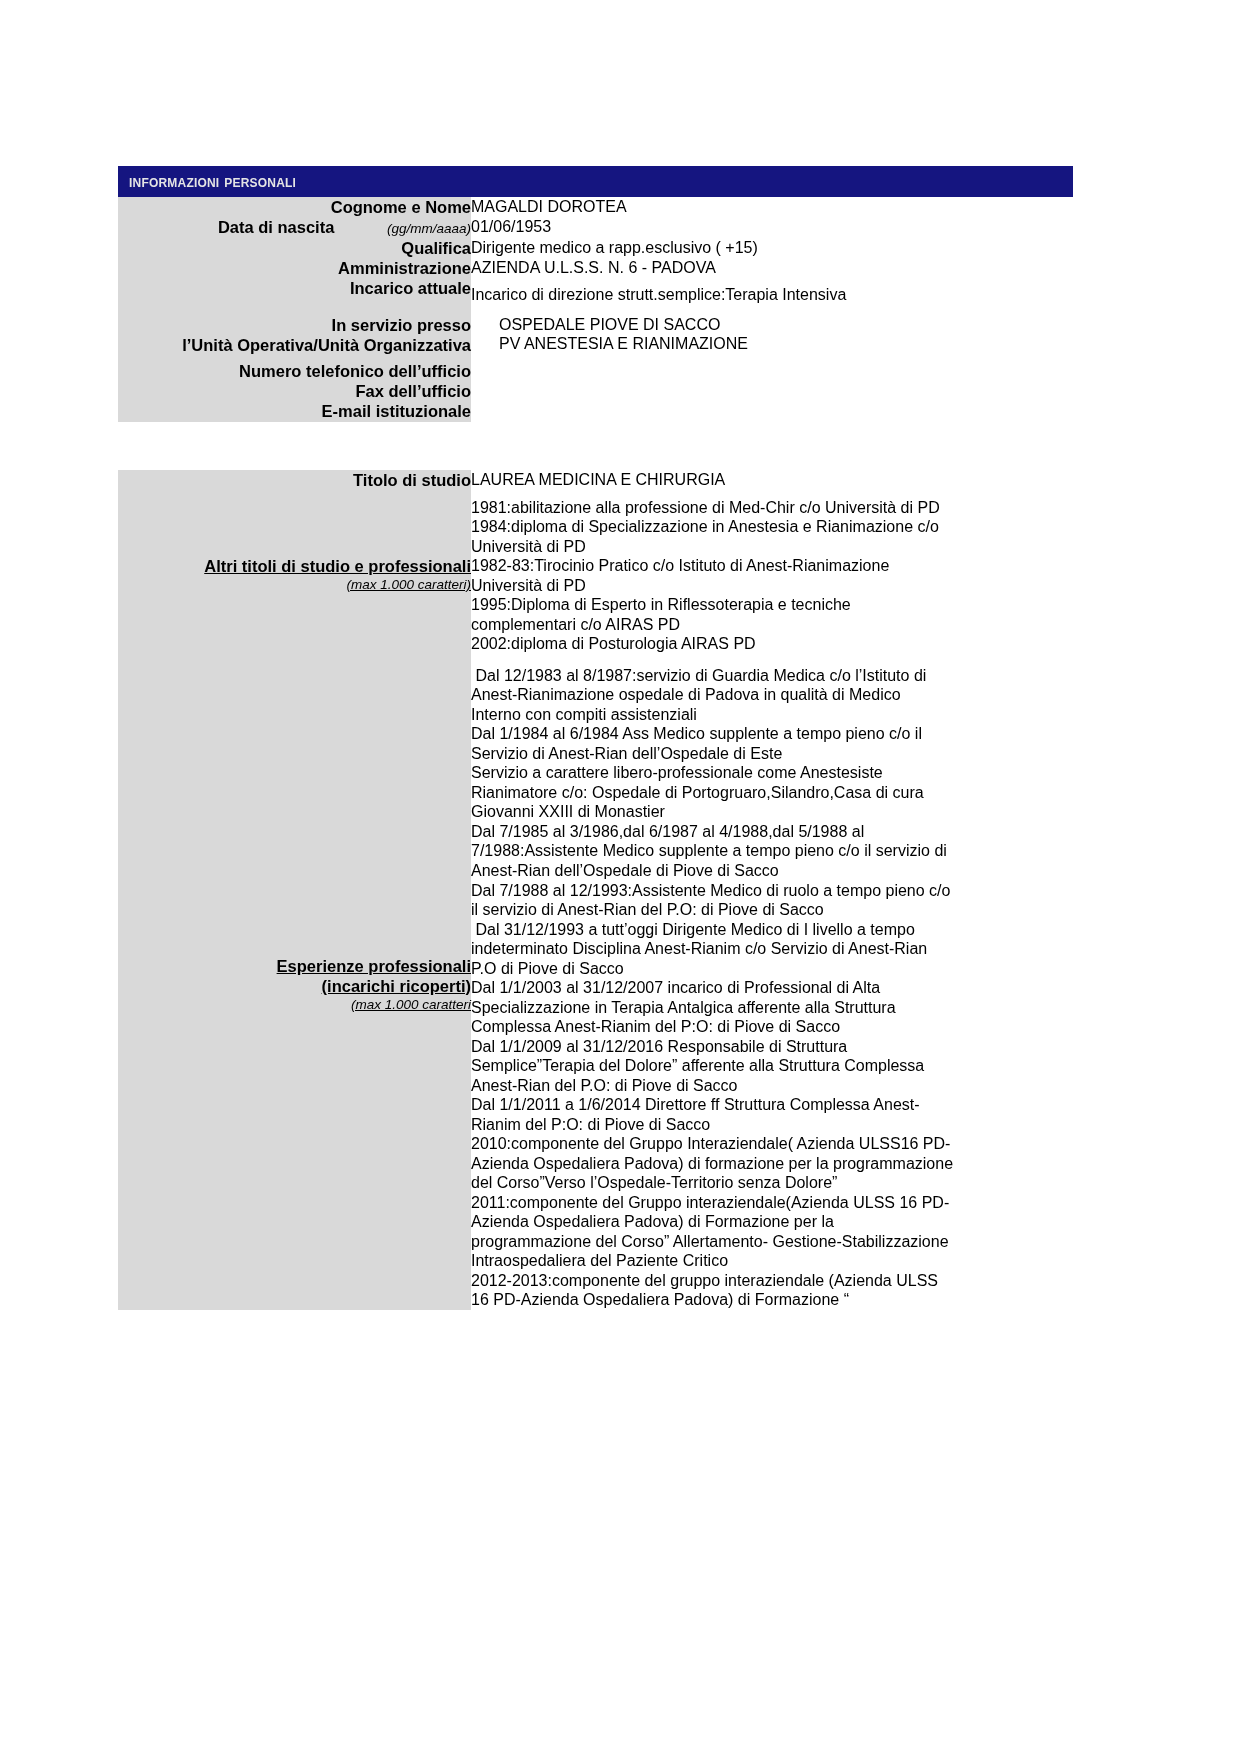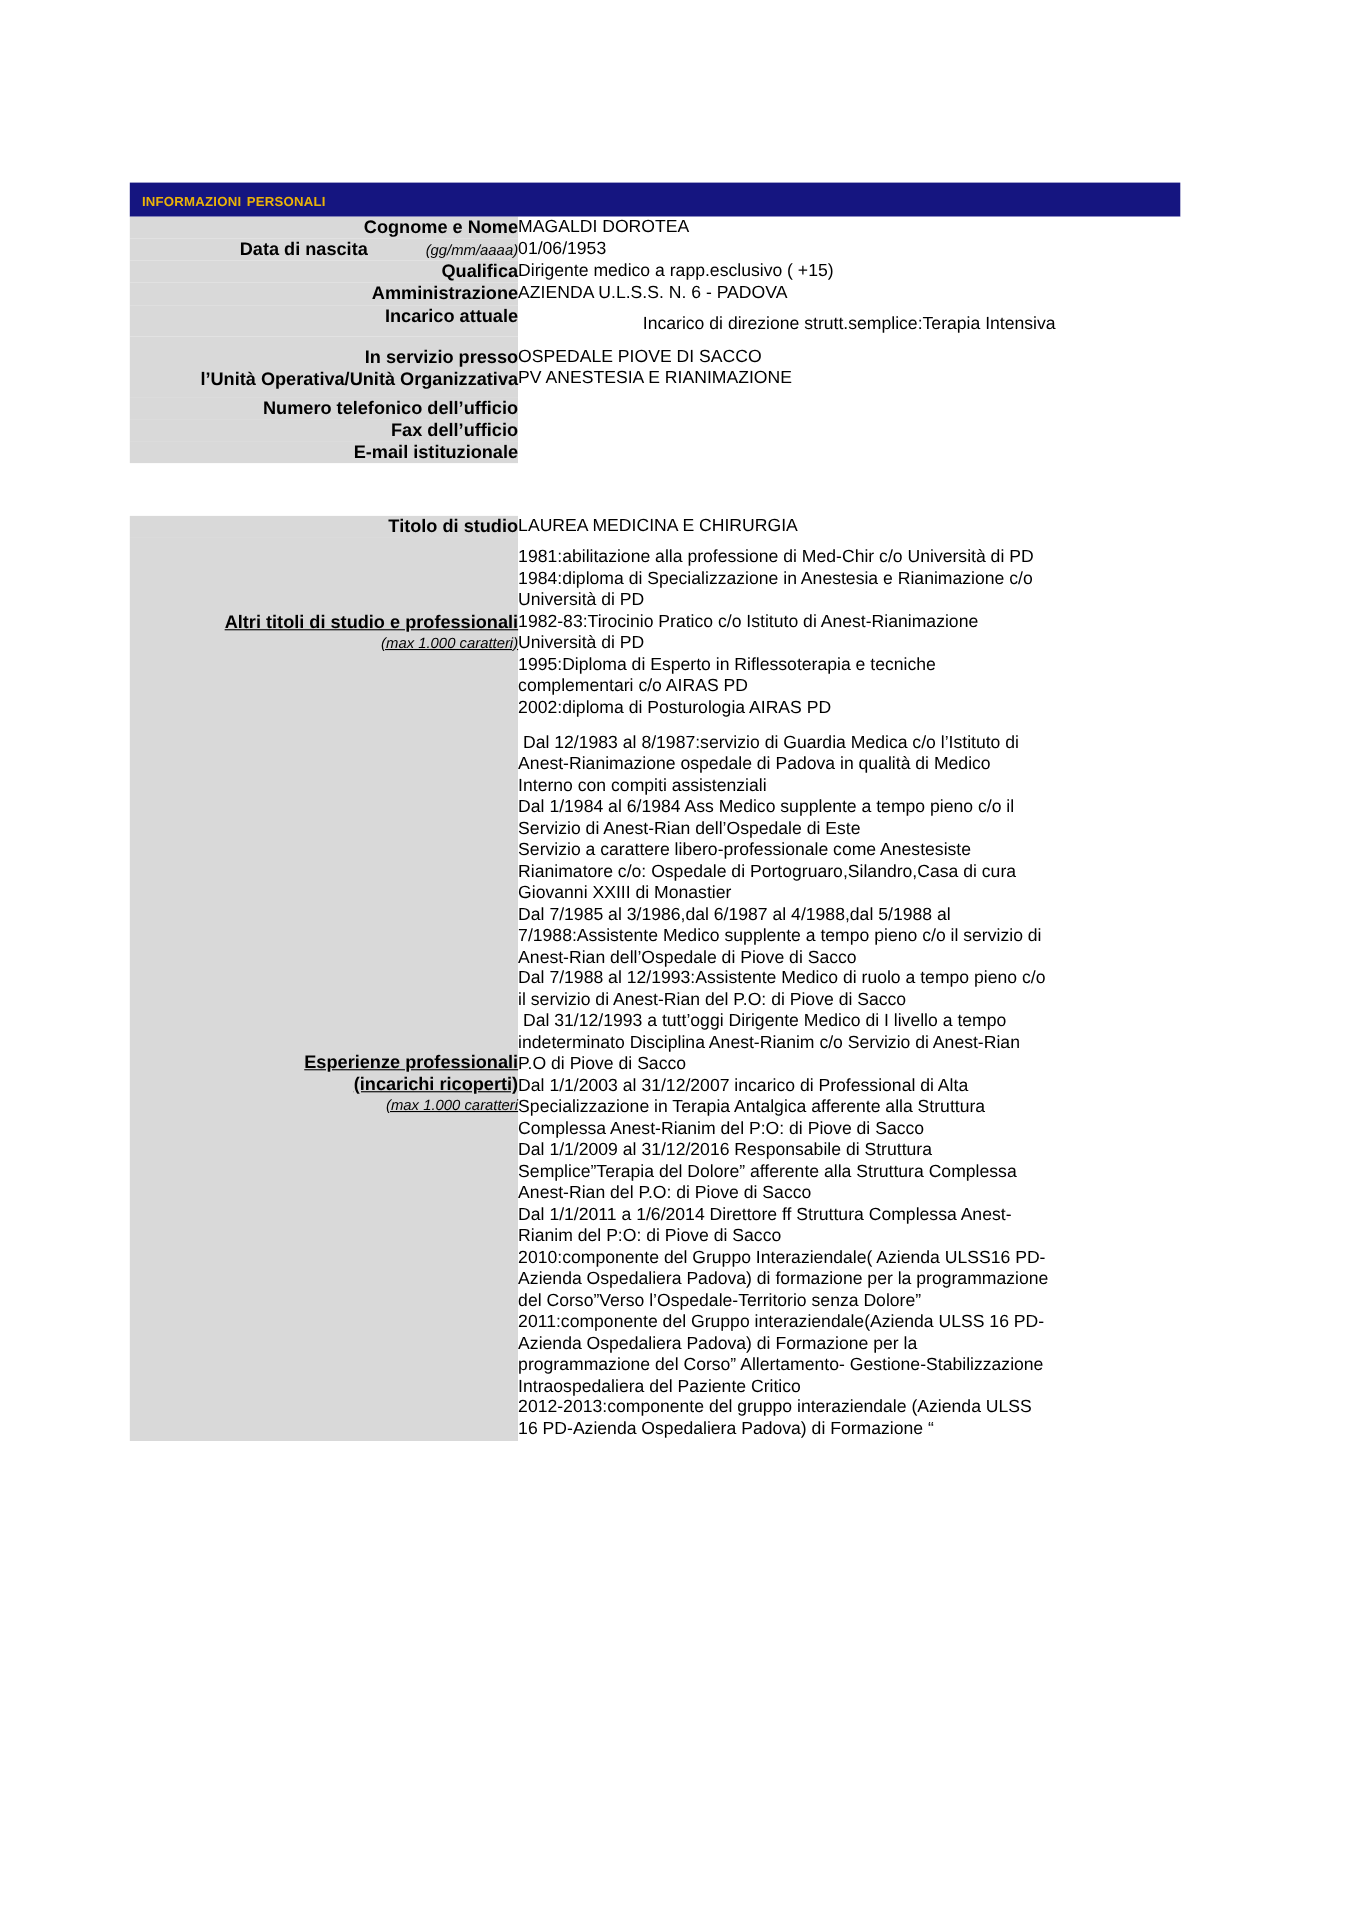--- a/index.html
+++ b/index.html
@@ -25,21 +25,21 @@
   .doc-body {
     position: absolute;
     left: 118px;
     top: 166px;
     width: 955px;
   }
 
   
   .section-bar {
     background: #151580;
-    color: #eab308;
+    color: #e5e5e5;
     height: 31px;
     line-height: 31px;
     padding-left: 11px;
     box-sizing: border-box;
     font-weight: bold;
     font-size: 17px;
     letter-spacing: 0.2px;
     white-space: nowrap;
     overflow: hidden;
     font-variant: small-caps;
@@ -150,30 +150,30 @@
           <span class="lbl-inner">Amministrazione</span>
         </td>
         <td class="val">
           <span class="val-line">AZIENDA U.L.S.S. N. 6 - PADOVA</span>
         </td>
       </tr>
       <tr>
         <td class="lbl bot" style="padding-bottom:8px;">
           <span class="lbl-inner">Incarico attuale</span>
         </td>
-        <td class="val" style="padding-top:7px;text-align:center;">
+        <td class="val" style="padding-top:7px;">
           <span class="val-line">Incarico di direzione strutt.semplice:Terapia Intensiva</span>
         </td>
       </tr>
       <tr>
         <td class="lbl" style="padding-top:9px;padding-bottom:6px;">
           <span class="lbl-inner">In servizio presso</span>
           <span class="lbl-inner">l’Unità Operativa/Unità Organizzativa</span>
         </td>
-        <td class="val" style="padding-top:9px;padding-bottom:6px;">
+        <td class="val" style="padding-top:9px;padding-bottom:6px;padding-left:28px;">
           <span class="val-line">OSPEDALE PIOVE DI SACCO</span>
           <span class="val-line">PV ANESTESIA E RIANIMAZIONE</span>
         </td>
       </tr>
       <tr>
         <td class="lbl">
           <span class="lbl-inner">Numero telefonico dell’ufficio</span>
         </td>
         <td class="val">
           <span class="val-line"></span>

